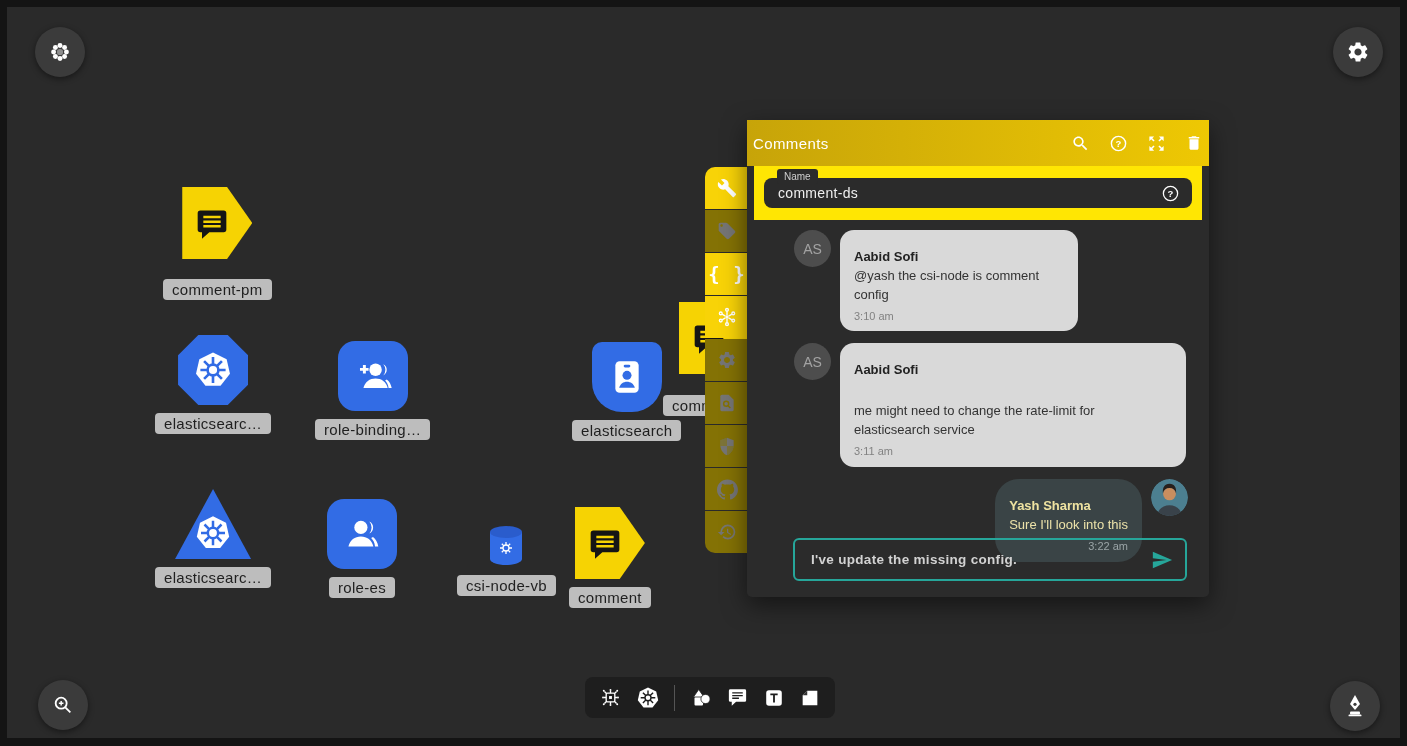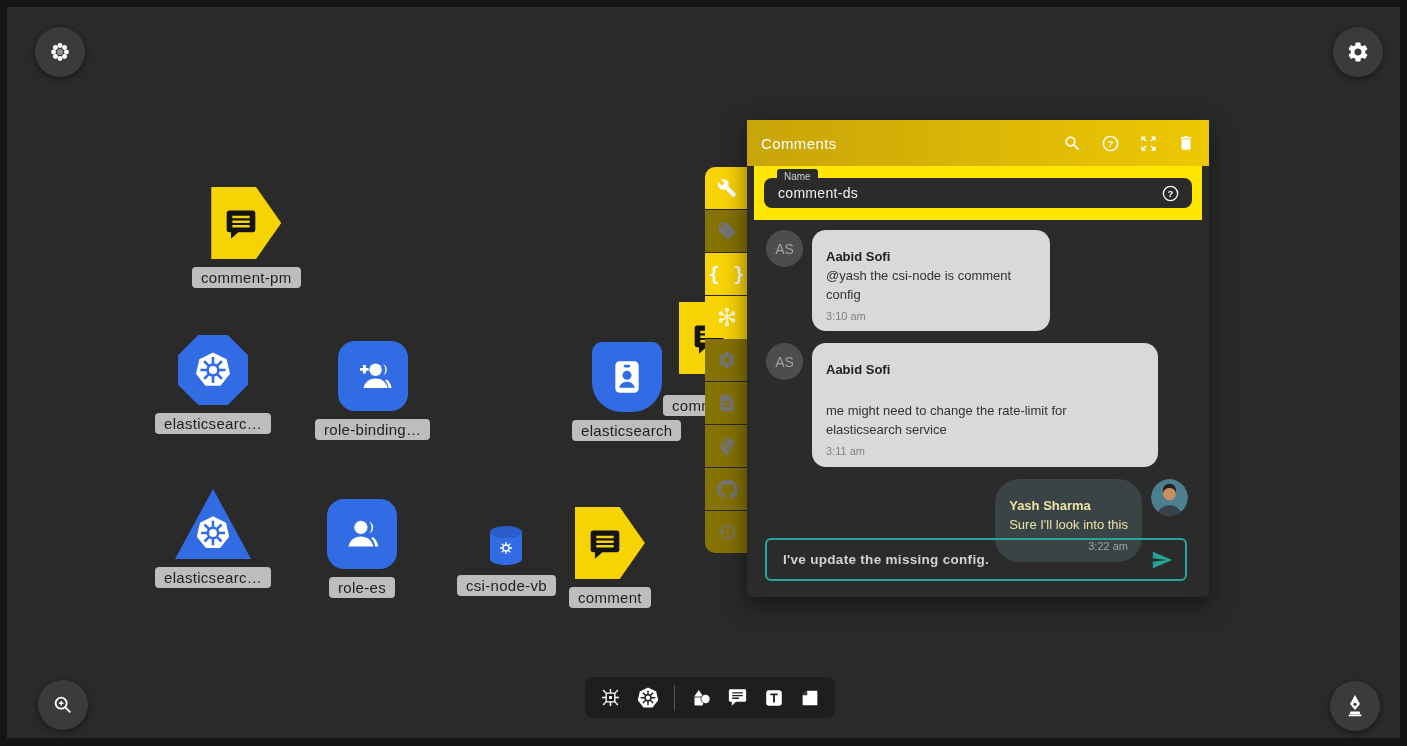--- a/index.html
+++ b/index.html
@@ -56,41 +56,41 @@
   .braces-glyph { font-size:19px; font-weight:bold; letter-spacing:1px; font-family:"DejaVu Sans Mono", monospace; }
   
   .panel {
     position:absolute; left:740px; top:113px; width:462px; height:477px;
     background:#2b2b2b; z-index:10; border-radius:0 0 5px 5px;
     box-shadow:0 8px 24px rgba(0,0,0,.5);
     display:flex; flex-direction:column;
   }
   .panel-header {
     height:46px; flex:0 0 46px; background:linear-gradient(90deg,#c7a409,#eec803);
-    display:flex; align-items:center; padding:0 14px; color:#fff;
+    display:flex; align-items:center; padding:0 6px; color:#fff;
   }
   .panel-title { font-size:15px; letter-spacing:.4px; flex:1; }
   .hdr-icons { display:flex; align-items:center; gap:19px; color:#fff; }
   .hdr-icons > div { cursor:pointer; display:flex; }
   .name-wrap {
     margin:0 7px; background:#ffe603; padding:12px 10px 12px; position:relative;
   }
   .name-box {
     background:#2b2b2b; border-radius:8px; height:30px; position:relative;
     display:flex; align-items:center; padding:0 12px;
   }
   .name-chip {
     position:absolute; top:-9px; left:13px; background:#2b2b2b; color:#cfcfcf;
     font-size:10px; padding:2px 7px; border-radius:3px;
   }
   .name-box input {
     background:transparent; border:none; outline:none; color:#efefef;
     font-size:14px; letter-spacing:.3px; flex:1; font-family:inherit;
   }
-  .msg-area { flex:1; padding-top:6px; position:relative; overflow:hidden; }
+  .msg-area { flex:1; padding-top:6px; position:relative; overflow:hidden;margin-left:28px; }
   .msg-row { display:flex; align-items:flex-start; margin:4px 0 12px 19px; }
   .avatar-initials {
     width:37px; height:37px; border-radius:50%; background:#4d4d4d; color:#a3a3a3;
     display:flex; align-items:center; justify-content:center; font-size:14px; flex:0 0 37px;
   }
   .bubble {
     margin-left:9px; background:#d9d9d9; border-radius:14px; padding:18px 14px 7px;
     color:#333; font-size:13px; line-height:1.45;
   }
   .bubble .author { font-weight:bold; color:#222; font-size:13px; }
@@ -163,21 +163,21 @@
     <span>
       <svg width="24" height="24" viewBox="0 0 24 24" fill="#fff">
         <path d="M12 1L17 10 12 16 7 10Z"></path>
           <circle cx="12" cy="10.3" r="1.6" fill="#3b3b3b"></circle>
         <rect x="7" y="17.5" width="10" height="3" rx="1"></rect>
           <rect x="5.5" y="20.5" width="13" height="1.8" rx="0.9"></rect>
       </svg>
     </span>
   </div>
 
-  <div class="node" style="left:185px;top:180px;">
+  <div class="node" style="left:156px;top:180px;gap:12px;">
     <div class="shape pent">
       <svg width="40" height="40" viewBox="0 0 24 24">
         <path fill="#151515" d="M5 4.5h14a1.6 1.6 0 0 1 1.6 1.6v9.8A1.6 1.6 0 0 1 19 17.5h-8.6L6 21.5v-4H5a1.6 1.6 0 0 1-1.6-1.6V6.1A1.6 1.6 0 0 1 5 4.5z"></path>
         <path stroke="#f6d303" stroke-width="1.5" d="M6.8 8.4h10.4M6.8 11.2h10.4M6.8 14h10.4"></path>
       </svg>
     </div>
     <div class="node-label">comment-pm</div>
   </div>
 
   <div class="node" style="left:148px;top:328px;">

